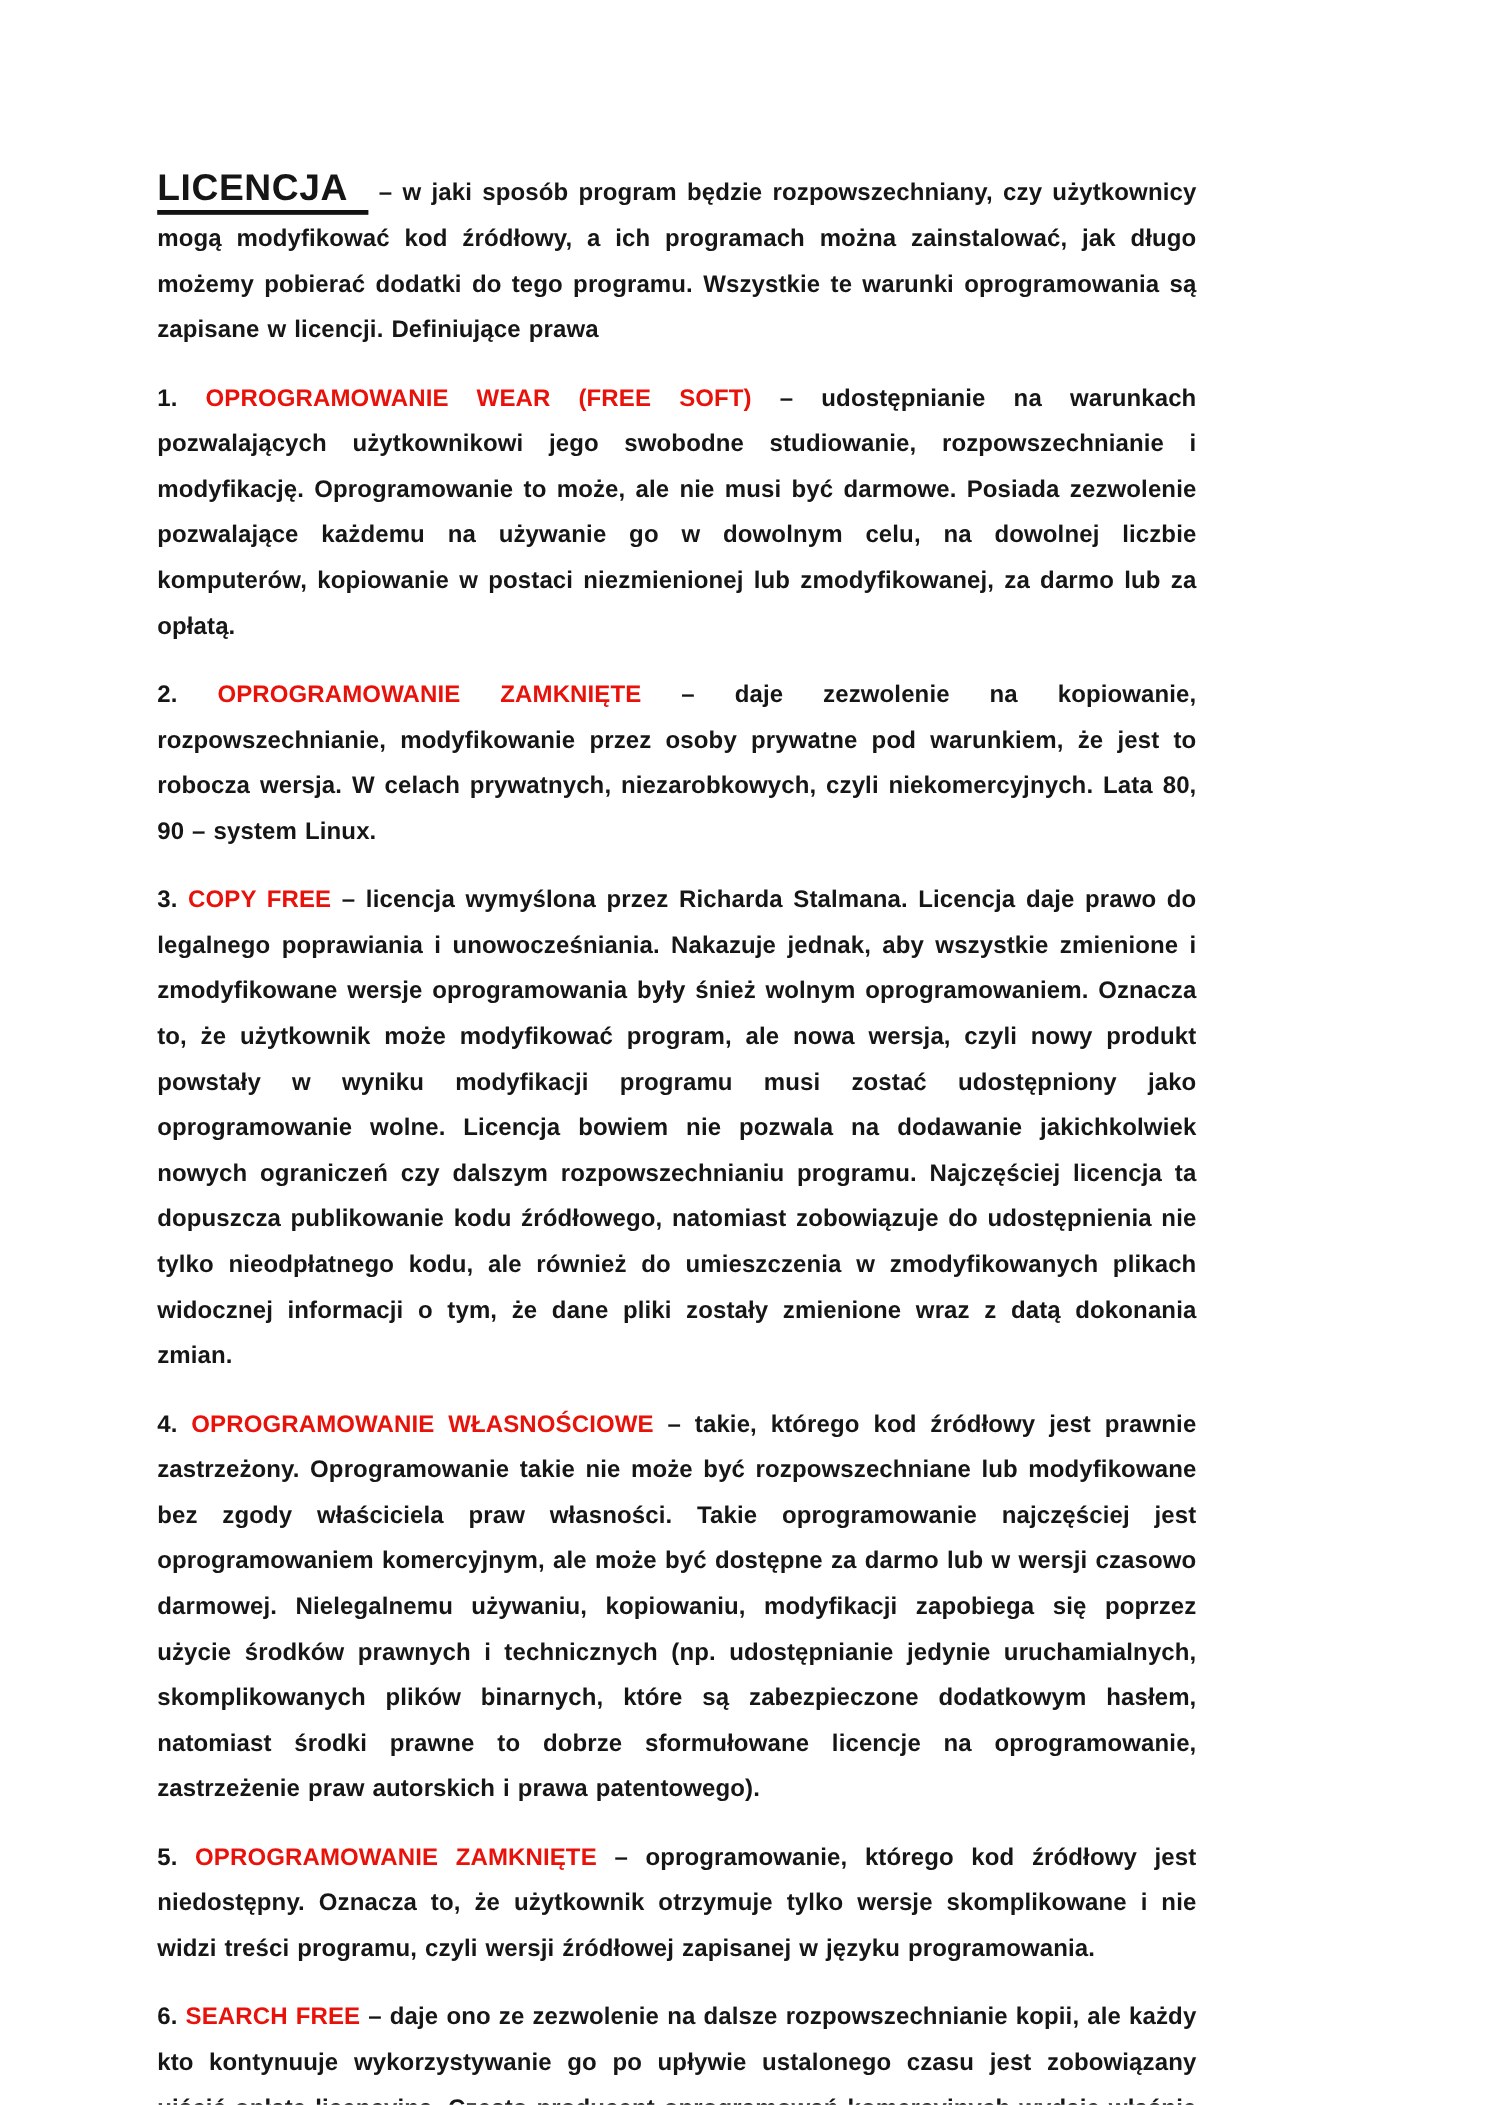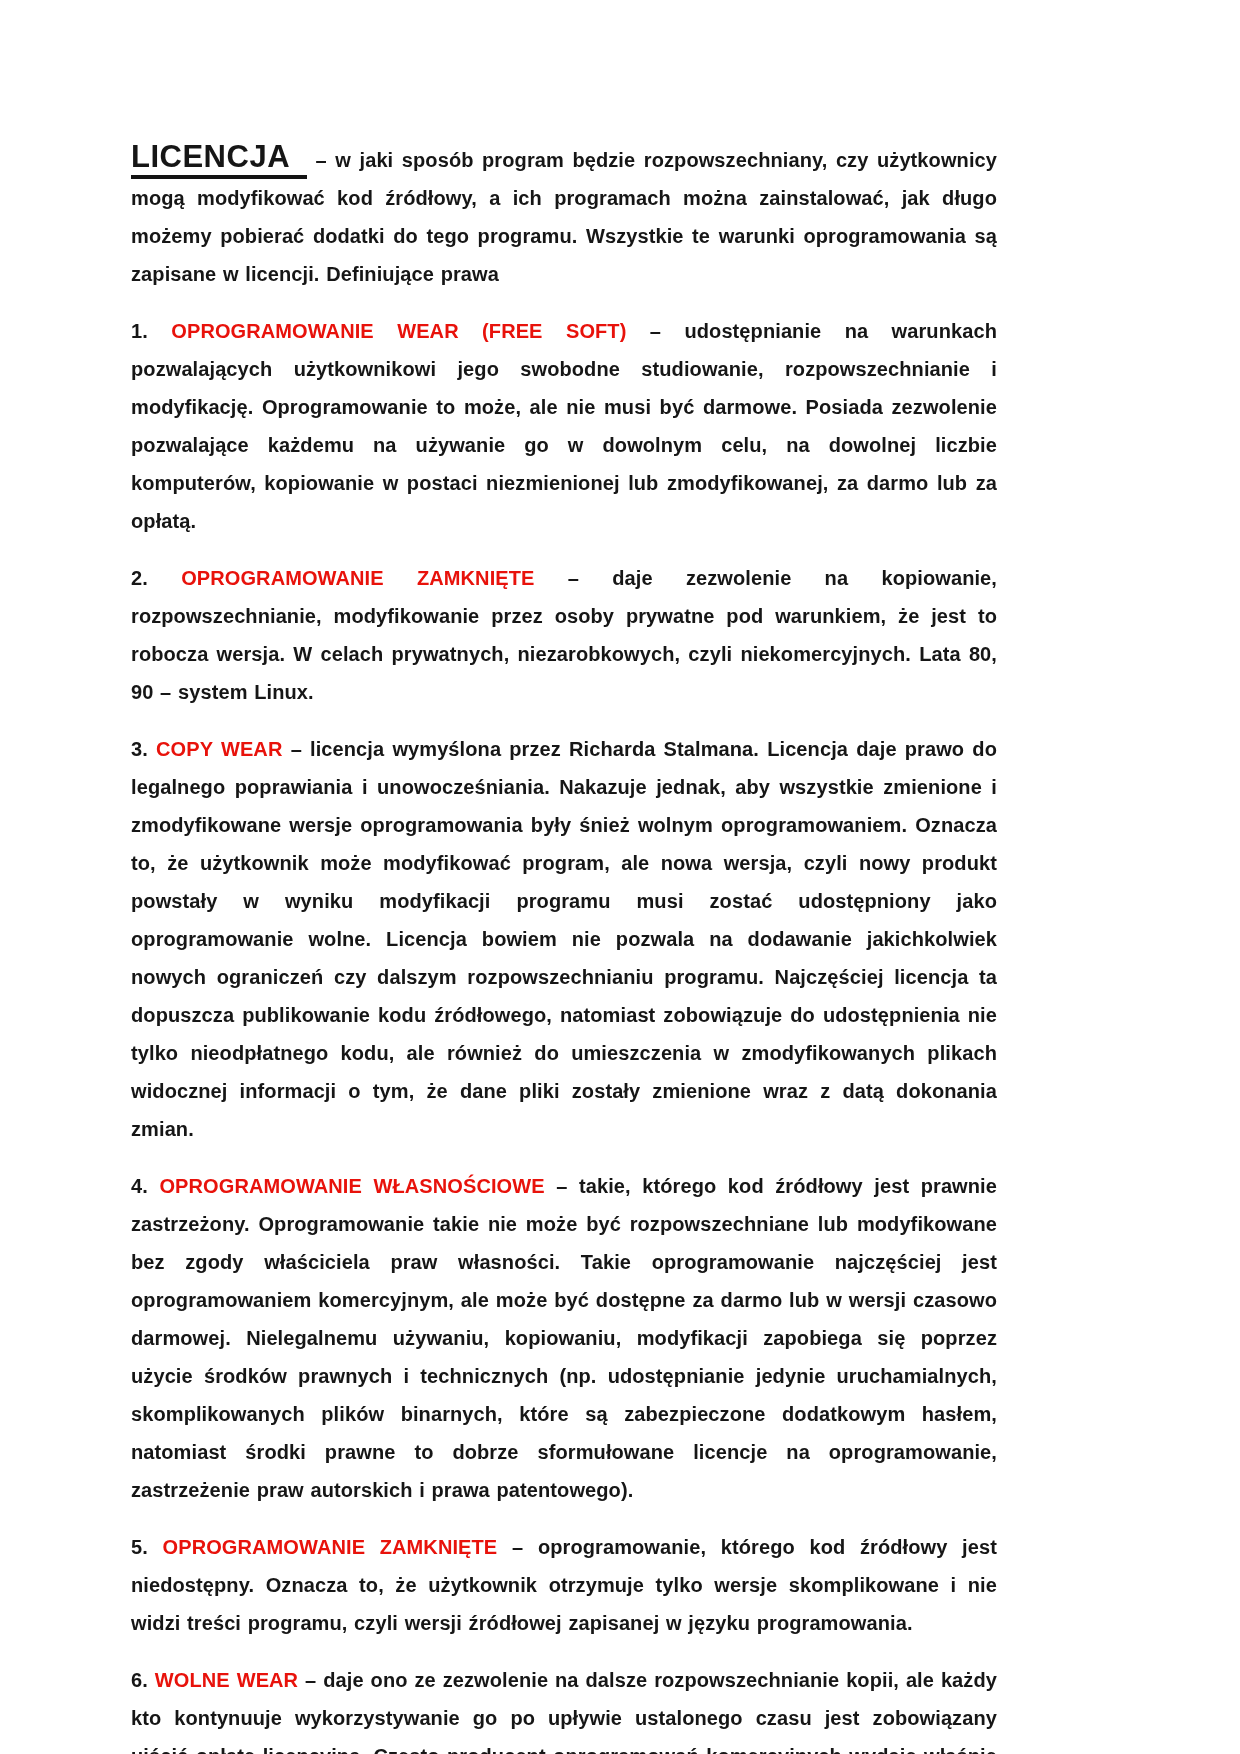--- a/index.html
+++ b/index.html
@@ -67,35 +67,35 @@
   </p>
 
   <p class="para">
     <span class="sec-num">2.</span>
     <span class="sec-heading">OPROGRAMOWANIE ZAMKNIĘTE</span>
     <span class="sec-body">– daje zezwolenie na kopiowanie, rozpowszechnianie, modyfikowanie przez osoby prywatne pod warunkiem, że jest to robocza wersja. W celach prywatnych, niezarobkowych, czyli niekomercyjnych. Lata 80, 90 – system Linux.</span>
   </p>
 
   <p class="para">
     <span class="sec-num">3.</span>
-    <span class="sec-heading">COPY WEAR</span>
+    <span class="sec-heading">COPY FREE</span>
     <span class="sec-body">– licencja wymyślona przez Richarda Stalmana. Licencja daje prawo do legalnego poprawiania i unowocześniania. Nakazuje jednak, aby wszystkie zmienione i zmodyfikowane wersje oprogramowania były śnież wolnym oprogramowaniem. Oznacza to, że użytkownik może modyfikować program, ale nowa wersja, czyli nowy produkt powstały w wyniku modyfikacji programu musi zostać udostępniony jako oprogramowanie wolne. Licencja bowiem nie pozwala na dodawanie jakichkolwiek nowych ograniczeń czy dalszym rozpowszechnianiu programu. Najczęściej licencja ta dopuszcza publikowanie kodu źródłowego, natomiast zobowiązuje do udostępnienia nie tylko nieodpłatnego kodu, ale również do umieszczenia w zmodyfikowanych plikach widocznej informacji o tym, że dane pliki zostały zmienione wraz z datą dokonania zmian.</span>
   </p>
 
   <p class="para">
     <span class="sec-num">4.</span>
     <span class="sec-heading">OPROGRAMOWANIE WŁASNOŚCIOWE</span>
     <span class="sec-body">– takie, którego kod źródłowy jest prawnie zastrzeżony. Oprogramowanie takie nie może być rozpowszechniane lub modyfikowane bez zgody właściciela praw własności. Takie oprogramowanie najczęściej jest oprogramowaniem komercyjnym, ale może być dostępne za darmo lub w wersji czasowo darmowej. Nielegalnemu używaniu, kopiowaniu, modyfikacji zapobiega się poprzez użycie środków prawnych i technicznych (np. udostępnianie jedynie uruchamialnych, skomplikowanych plików binarnych, które są zabezpieczone dodatkowym hasłem, natomiast środki prawne to dobrze sformułowane licencje na oprogramowanie, zastrzeżenie praw autorskich i prawa patentowego).</span>
   </p>
 
   <p class="para">
     <span class="sec-num">5.</span>
     <span class="sec-heading">OPROGRAMOWANIE ZAMKNIĘTE</span>
     <span class="sec-body">– oprogramowanie, którego kod źródłowy jest niedostępny. Oznacza to, że użytkownik otrzymuje tylko wersje skomplikowane i nie widzi treści programu, czyli wersji źródłowej zapisanej w języku programowania.</span>
   </p>
 
   <p class="para">
     <span class="sec-num">6.</span>
-    <span class="sec-heading">WOLNE WEAR</span>
+    <span class="sec-heading">SEARCH FREE</span>
     <span class="sec-body">– daje ono ze zezwolenie na dalsze rozpowszechnianie kopii, ale każdy kto kontynuuje wykorzystywanie go po upływie ustalonego czasu jest zobowiązany uiścić opłatę licencyjną. Często producent oprogramowań komercyjnych wydaje właśnie taką wersję na licencji, czasami z ograniczeniami, np. blokadą niektórych funkcji.</span>
   </p>
 
 </div>
 
 </body></html>

